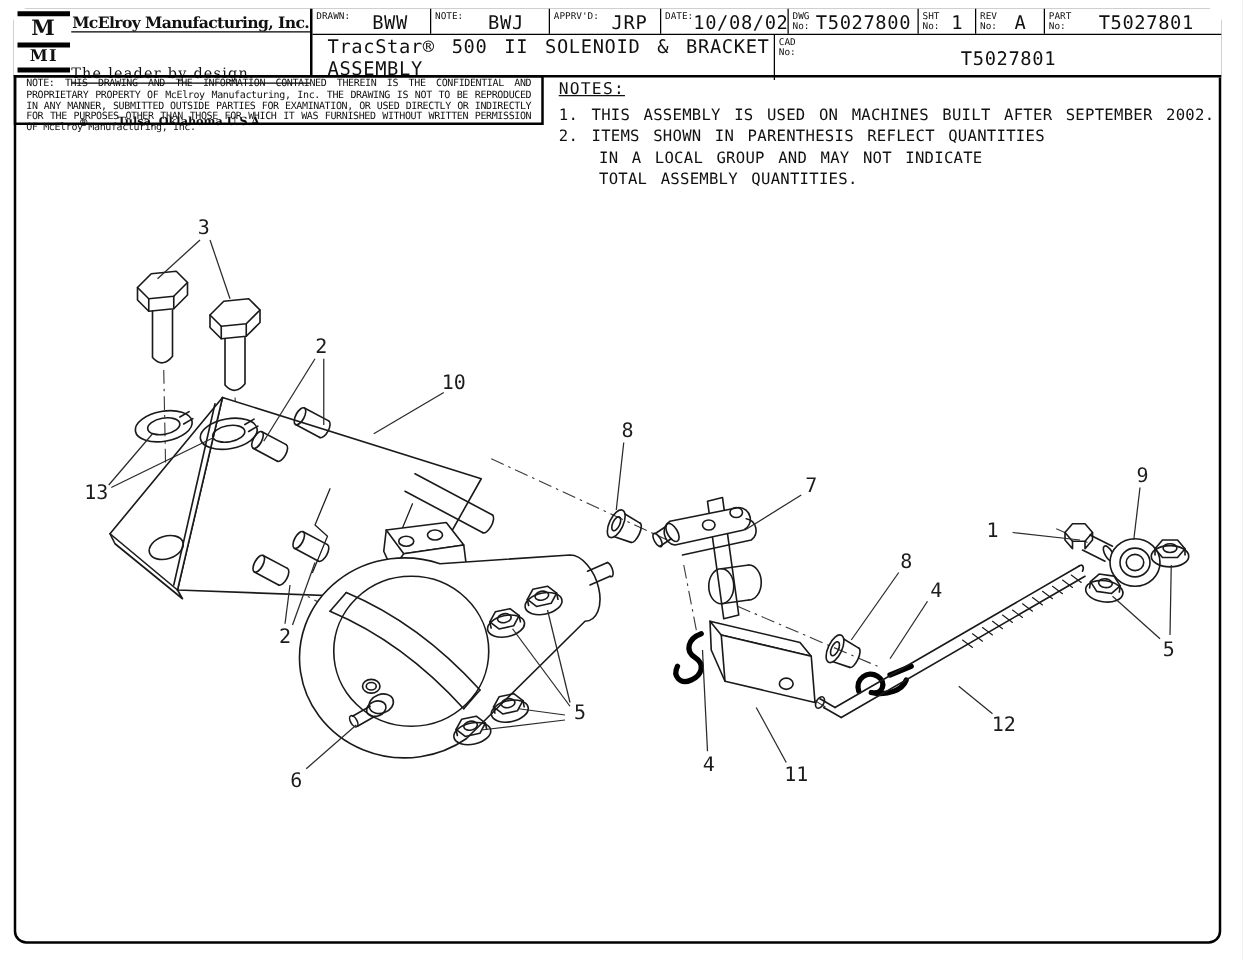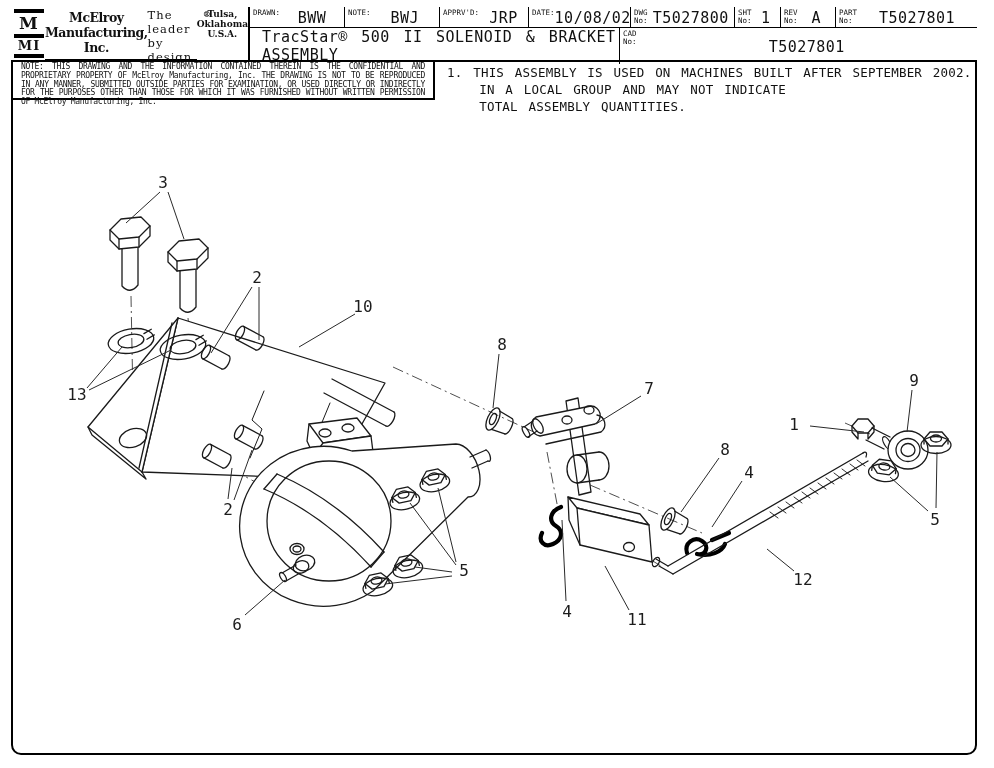--- a/index.html
+++ b/index.html
@@ -10,21 +10,21 @@
   
   .titleblock{position:absolute;left:11px;top:7px;width:966px;height:53px;display:flex;
               border-bottom:2px solid #000;background:#fff;}
   .company{width:237px;border-right:2px solid #000;display:flex;align-items:stretch;}
   .logo{width:42px;padding:2px 1px 2px 3px;display:flex;flex-direction:column;justify-content:space-between;}
   .logo .bar{height:4px;background:#000;}
   .logo .ltr{font-family:"DejaVu Serif","Liberation Serif",serif;font-weight:bold;
              text-align:center;line-height:1;letter-spacing:1px;}
   .logo .l1{font-size:17px;}
   .logo .l2{font-size:13px;}
-  .cotext{flex:1;display:flex;font-family:"DejaVu Serif","Liberation Serif",serif;}
+  .cotext{flex:1;display:flex;flex-direction:column;font-family:"DejaVu Serif","Liberation Serif",serif;gap:24px;}
   .coname{font-size:12.5px;font-weight:bold;text-align:center;border-bottom:1.5px solid #000;
           padding-top:3px;letter-spacing:-0.5px;}
   .cotag{font-size:11.5px;text-align:left;border-bottom:1.5px solid #000;padding:1px 0;letter-spacing:1px;}
   .coloc{font-size:9px;font-weight:bold;text-align:center;padding-top:2px;position:relative;}
   .coreg{position:absolute;left:6px;top:2px;font-size:8px;}
   .fields{flex:1;display:flex;flex-direction:column;}
   .frow1{height:26px;display:flex;border-bottom:1.5px solid #000;}
   .frow2{flex:1;display:flex;}
   .fcell{border-right:1.5px solid #000;display:flex;align-items:stretch;overflow:hidden;}
   .fcell:last-child{border-right:none;}
@@ -117,21 +117,23 @@
 No:</span>
           <span class="fvalue">T5027801</span>
         </div>
       </div>
     </div>
   </div>
 
   <div class="propnote">NOTE: THIS DRAWING AND THE INFORMATION CONTAINED THEREIN IS THE CONFIDENTIAL AND PROPRIETARY PROPERTY OF McElroy Manufacturing, Inc. THE DRAWING IS NOT TO BE REPRODUCED IN ANY MANNER, SUBMITTED OUTSIDE PARTIES FOR EXAMINATION, OR USED DIRECTLY OR INDIRECTLY FOR THE PURPOSES OTHER THAN THOSE FOR WHICH IT WAS FURNISHED WITHOUT WRITTEN PERMISSION OF McElroy Manufacturing, Inc.</div>
 
   <div class="notes">
+    <div class="notes-heading">NOTES:</div>
     <div class="note-line">1. THIS ASSEMBLY IS USED ON MACHINES BUILT AFTER SEPTEMBER 2002.</div>
+    <div class="note-line">2. ITEMS SHOWN IN PARENTHESIS REFLECT QUANTITIES</div>
     <div class="note-line">   IN A LOCAL GROUP AND MAY NOT INDICATE</div>
     <div class="note-line">   TOTAL ASSEMBLY QUANTITIES.</div>
   </div>
 
   <svg class="drawing" viewBox="0 0 994 768">
     <defs>
       <g id="pin">
         <ellipse cx="0" cy="0" rx="3.4" ry="7.5"></ellipse>
         <line x1="0" y1="-7.5" x2="22" y2="-7.5"></line>
         <line x1="0" y1="7.5" x2="22" y2="7.5"></line>

